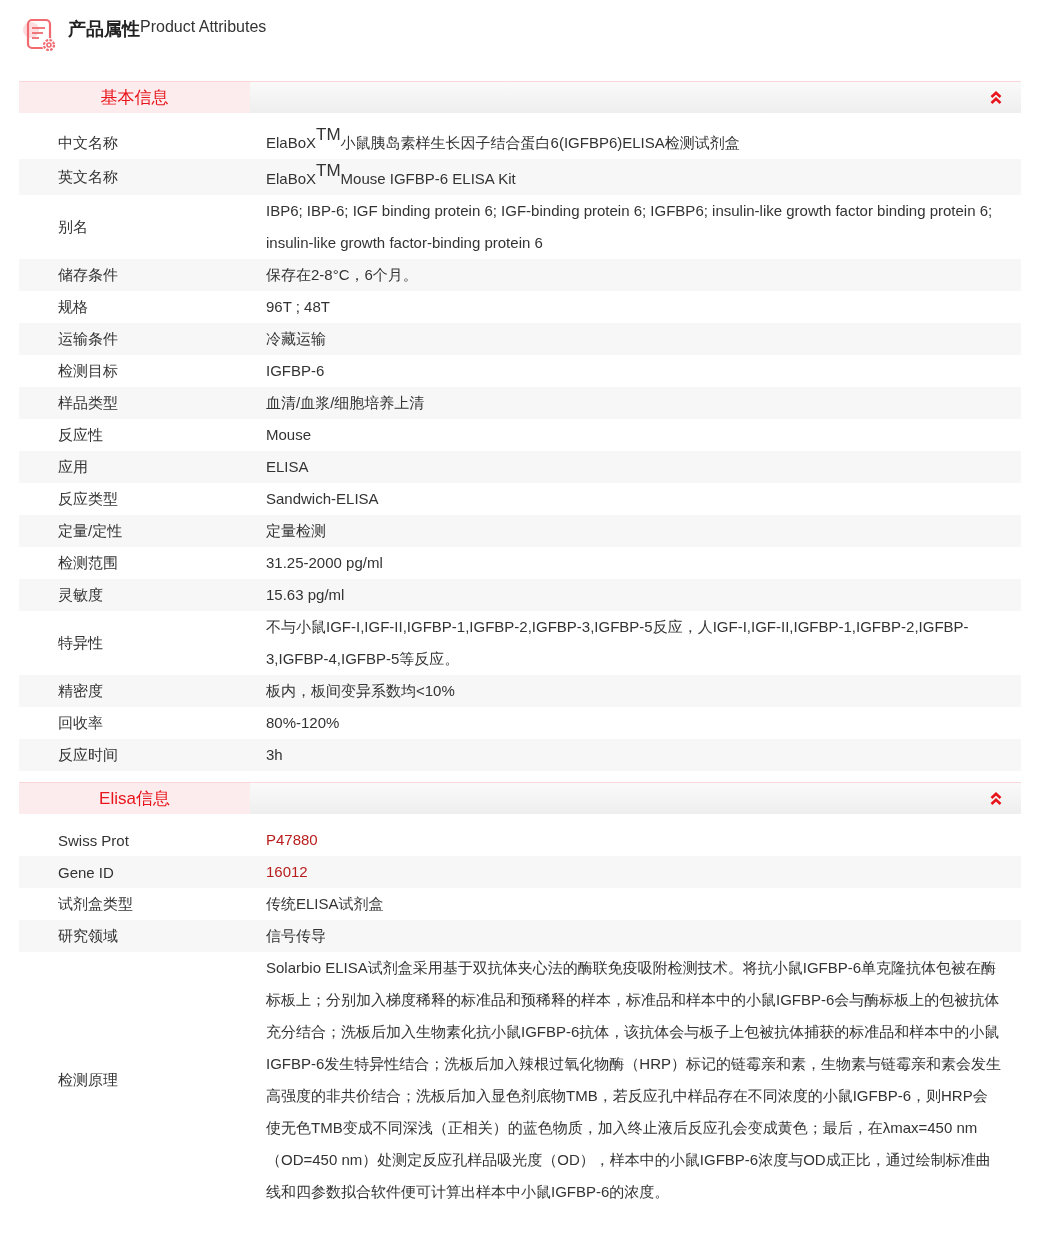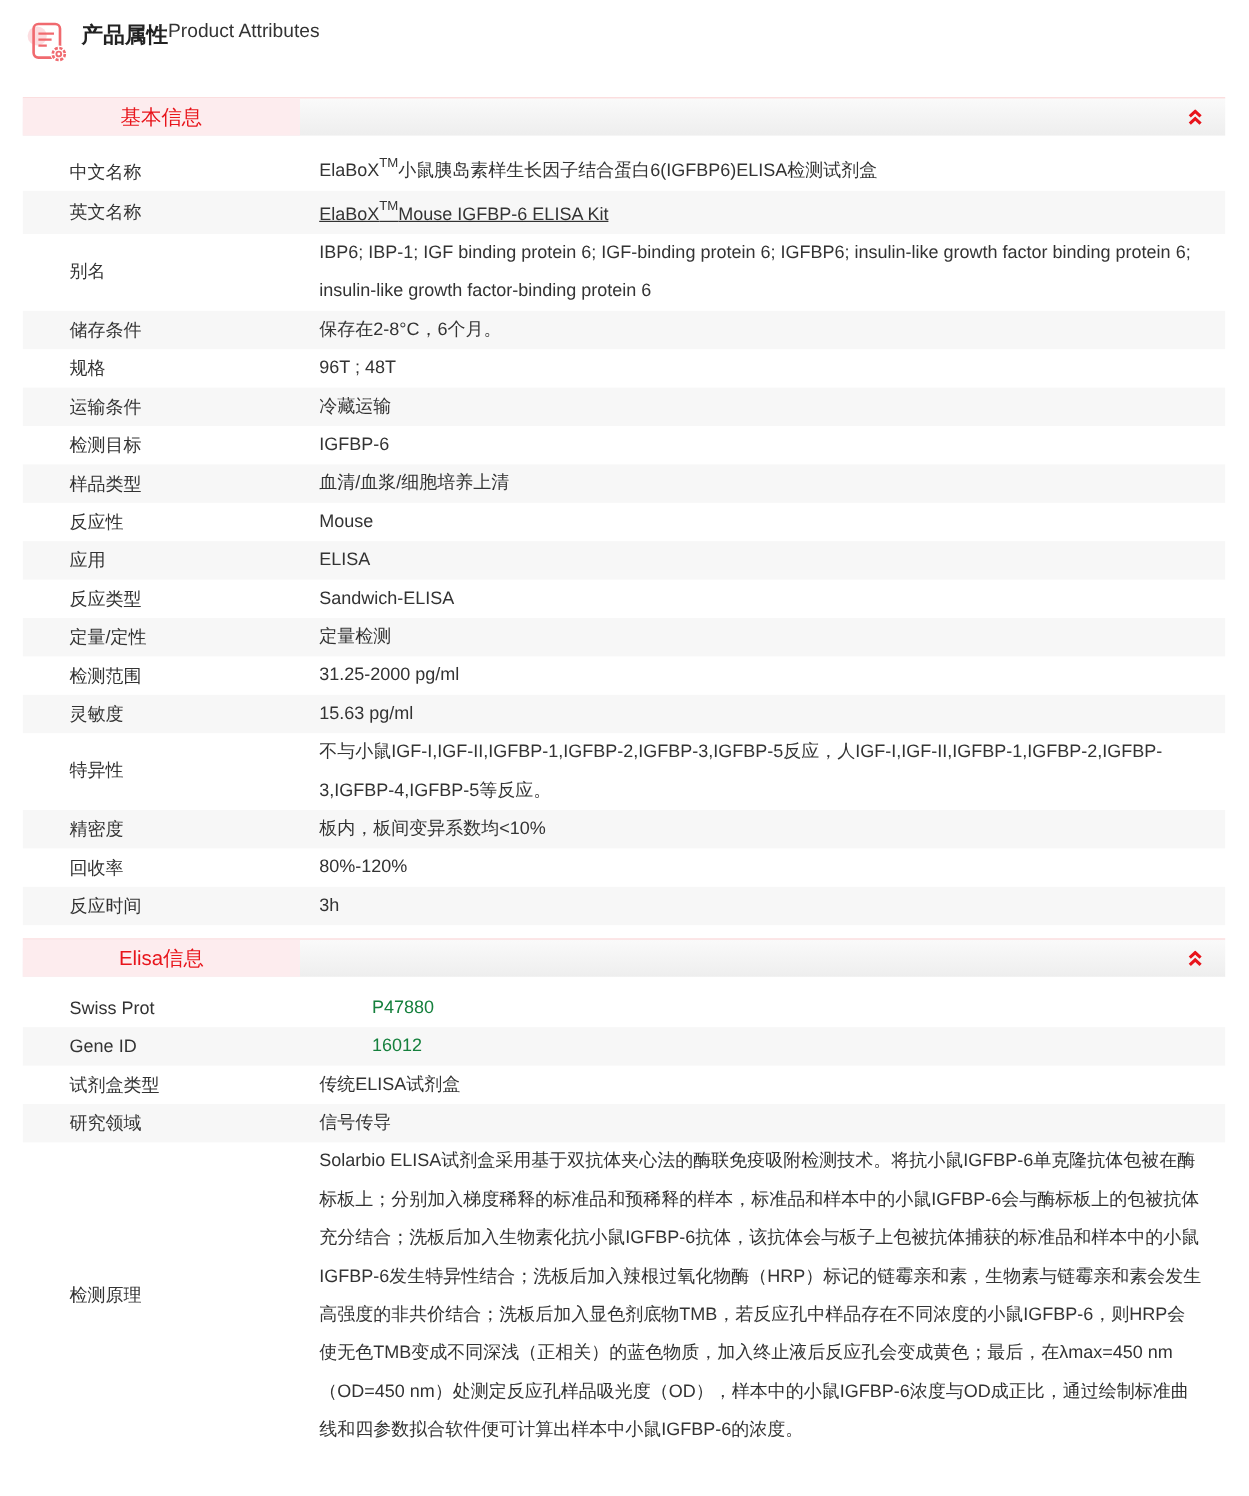--- a/index.html
+++ b/index.html
@@ -84,22 +84,22 @@
     .row .value {
       flex: 1;
       padding-right: 20px;
       line-height: 32px;
     }
     .row.single { height: 32px; }
     .row.single .value { line-height: 32px; }
     .row.multi { padding: 0; }
     .row.multi .value { padding-top: 0; padding-bottom: 0; }
     .row.multi .label { line-height: 32px; }
-    .link { color: #15803d; margin-left: 44px; }
-    sup { font-size: 11px; position: relative; top: -2px; vertical-align: super; line-height: 0; }
+    .link { color: #b91c1c; }
+    sup { font-size: 17px; position: relative; top: -2px; vertical-align: super; line-height: 0; }
   </style>
 </head>
 <body>
 
 <div class="page-header">
   <div class="header-icon">
     <svg width="42" height="42" viewBox="0 0 42 42">
       <circle cx="9" cy="14" r="8" fill="#fbd5d8" opacity="0.8"></circle>
       <rect x="6" y="4" width="22" height="28" rx="4" ry="4" fill="none" stroke="#f06a6f" stroke-width="2.2"></rect>
       <line x1="10" y1="12" x2="23" y2="12" stroke="#f06a6f" stroke-width="1.8"></line>
@@ -127,25 +127,25 @@
       </svg>
     </div>
   </div>
   <div class="rows" style="margin-top:14px;">
     <div class="row single">
       <div class="label">中文名称</div>
       <div class="value"><span>ElaBoX</span><sup>TM</sup><span>小鼠胰岛素样生长因子结合蛋白6(IGFBP6)ELISA检测试剂盒</span></div>
     </div>
     <div class="row single" style="height:36px;">
       <div class="label">英文名称</div>
-      <div class="value" style="padding-top:4px;text-decoration:underline;"><span>ElaBoX</span><sup>TM</sup><span>Mouse IGFBP-6 ELISA Kit</span></div>
+      <div class="value" style="padding-top:4px;"><span>ElaBoX</span><sup>TM</sup><span>Mouse IGFBP-6 ELISA Kit</span></div>
     </div>
     <div class="row multi">
       <div class="label">别名</div>
-      <div class="value">IBP6; IBP-1; IGF binding protein 6; IGF-binding protein 6; IGFBP6; insulin-like growth factor binding protein 6; insulin-like growth factor-binding protein 6</div>
+      <div class="value">IBP6; IBP-6; IGF binding protein 6; IGF-binding protein 6; IGFBP6; insulin-like growth factor binding protein 6; insulin-like growth factor-binding protein 6</div>
     </div>
     <div class="row single">
       <div class="label">储存条件</div>
       <div class="value">保存在2-8°C，6个月。</div>
     </div>
     <div class="row single">
       <div class="label">规格</div>
       <div class="value">96T ; 48T</div>
     </div>
     <div class="row single">

